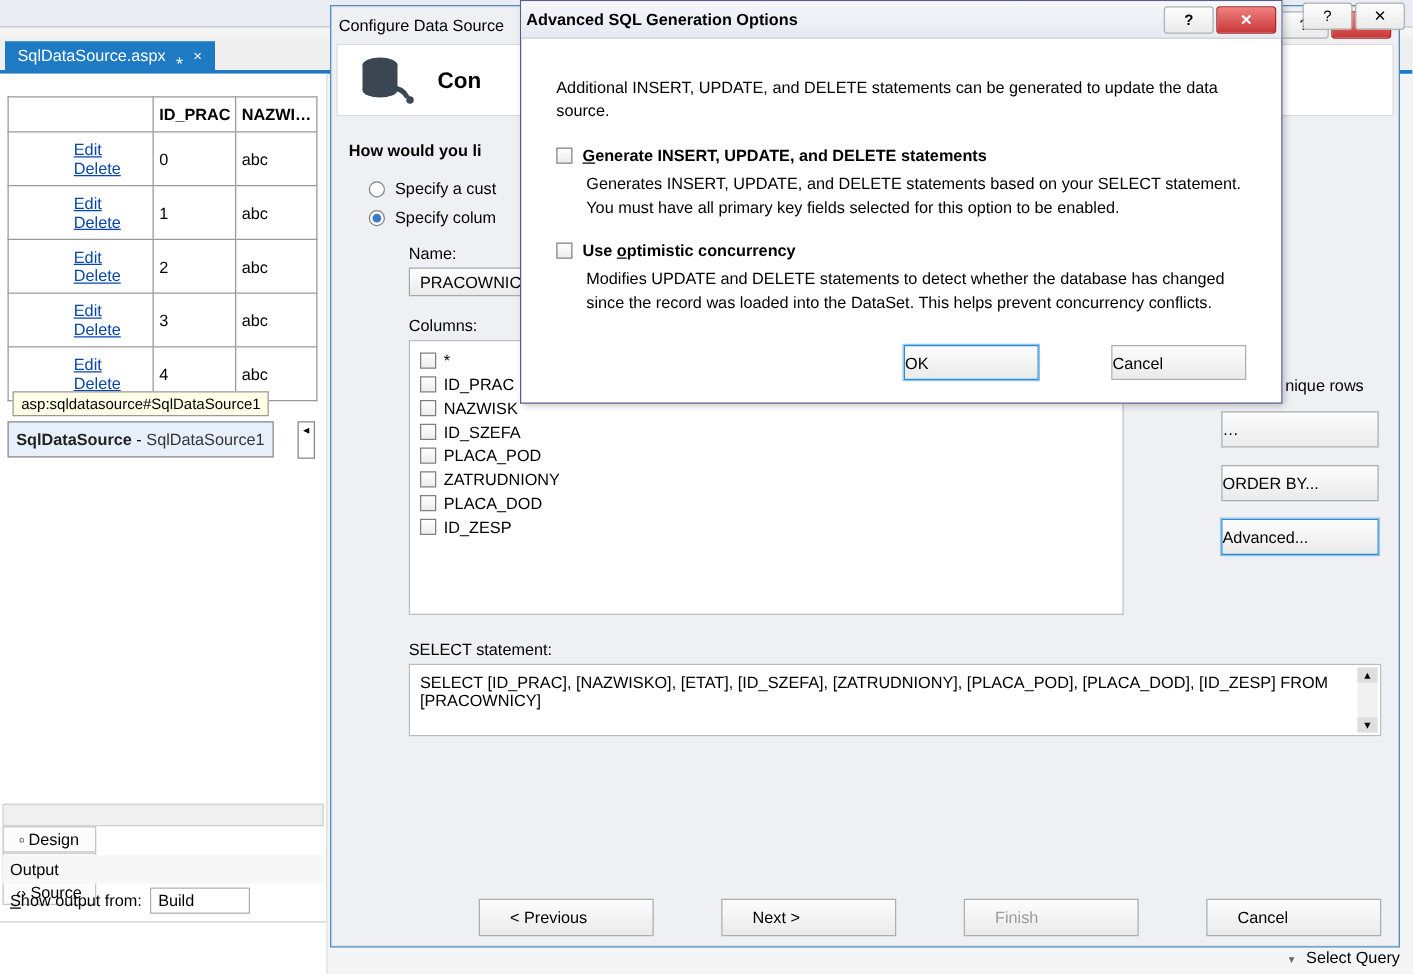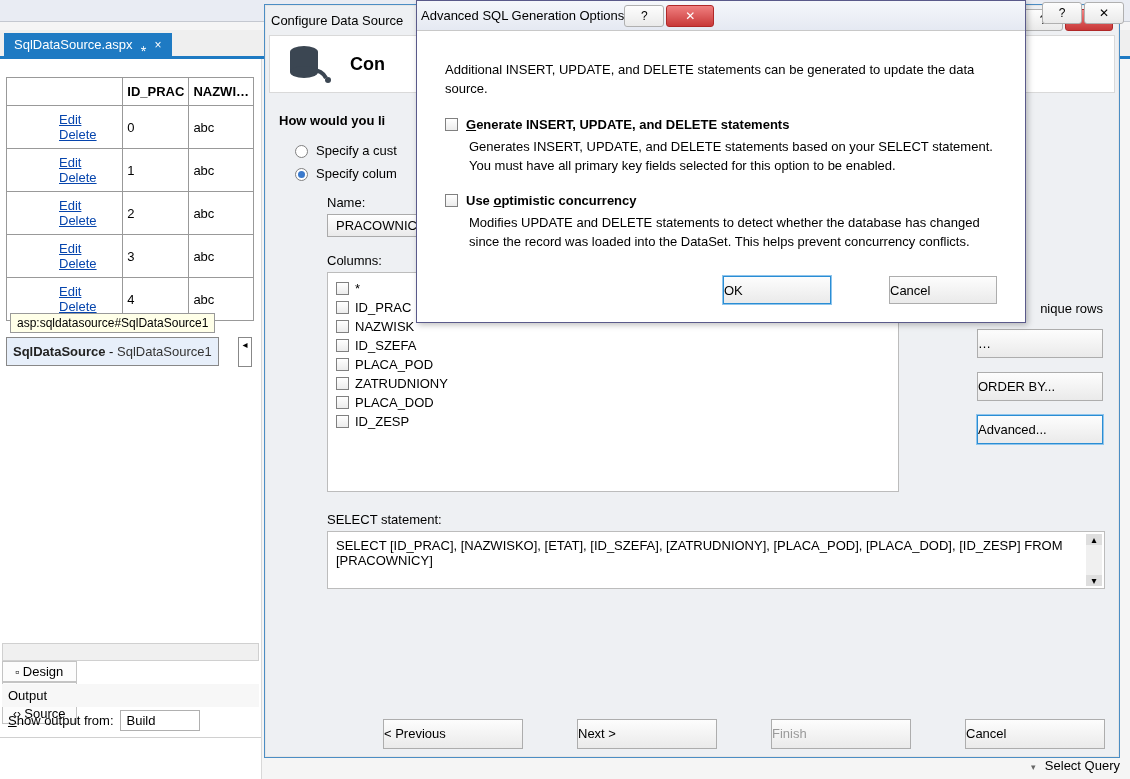--- a/index.html
+++ b/index.html
@@ -50,34 +50,34 @@
 .radio-row input.checked::after { content:""; position:absolute; top:2px; left:2px; width:7px; height:7px; border-radius:50%; background:#3b7acc;}
 .sub-block { margin-left:48px; margin-top:12px;}
 .sub-block .lbl { margin-bottom:4px;}
 .name-select { border:1px solid #aaa; background:linear-gradient(#fff,#eaeaea); padding:3px 8px; width:300px; display:flex; justify-content:space-between;}
 .cols-lbl { margin-top:16px; margin-bottom:4px;}
 .cols-box { border:1px solid #bcbcbc; background:#fff; width:572px; min-height:220px; padding:6px 8px;}
 .col-row { display:flex; align-items:center; gap:6px; padding:2px 0;}
 .sq-chk { appearance:none; width:13px; height:13px; border:1px solid #808080; background:linear-gradient(#fff,#ececec); position:relative;}
 .sq-chk.checked::after { content:"✓"; position:absolute; top:-3px; left:0; font-size:12px; color:#2c6e9c; font-weight:bold;}
 .right-btn-col { position:absolute; top:216px; right:2px; width:166px; display:flex; flex-direction:column; gap:14px;}
-.right-only-row { position:absolute; top:188px; right:2px; display:flex; align-items:center; gap:6px;}
+.right-only-row { position:absolute; top:188px; right:14px; display:flex; align-items:center; gap:6px;}
 .std-btn { border:1px solid #adadad; background:linear-gradient(#fdfdfd,#eaeaea); padding:6px 0; text-align:left;margin-left:40px;}
 .std-btn.focus { border:1px solid #2a8dd4; outline:1px solid #8fc5ec;}
 .sel-stm-lbl { margin-top:20px;}
 .sel-stm-box { border:1px solid #bcbcbc; background:#fff; padding:6px 26px 6px 8px; margin-top:4px; height:58px; position:relative; font-size:13px;}
 .sel-stm-box .scroll-y { position:absolute; right:2px; top:2px; bottom:2px; width:16px; background:#f0f0f0; display:flex; flex-direction:column; justify-content:space-between;}
 .sel-stm-box .scroll-y span { background:#dedede; text-align:center; font-size:10px;}
 .wizard1 .footer { position:absolute; bottom:8px; left:14px; right:14px; display:flex; justify-content:flex-end; gap:14px;}
-.wizard1 .footer .std-btn { width:140px; height:30px;}
+.wizard1 .footer .std-btn { width:140px; height:30px;padding-left:24px;}
 .wizard1 .footer .std-btn.dis { color:#9a9a9a;}
 
 
 .dialog2 { position:absolute; top:0px; left:416px; width:610px; background:#fff; border:1px solid #5a5a8a; box-shadow:2px 2px 6px rgba(0,0,0,0.25);}
-.dialog2 .titlebar { height:30px; background:linear-gradient(#f5f7fb,#e5e9f2); display:flex; align-items:center; padding:0 4px; border-bottom:1px solid #c8c8c8;}
+.dialog2 .titlebar { height:30px; background:linear-gradient(#f5f7fb,#e5e9f2); display:flex; align-items:center; justify-content:space-between; padding:0 4px; border-bottom:1px solid #c8c8c8;font-weight:bold;}
 .dialog2 .body { padding:30px 28px 18px 28px;}
 .intro { margin-bottom:18px; line-height:1.45;}
 .opt-row { display:flex; align-items:center; gap:8px;}
 .opt-row label { font-weight:bold;}
 .opt-desc { margin:6px 0 18px 24px; line-height:1.45;}
 .dialog2 .btnbar { display:flex; justify-content:flex-end; gap:18px; padding-top:6px;}
 .dialog2 .btnbar .std-btn { width:108px; height:28px; line-height:16px;}
 .dialog2 .btnbar .std-btn.def { border:1px solid #2a8dd4; outline:1px solid #8fc5ec;}
 .underline-letter { text-decoration:underline;}
 

